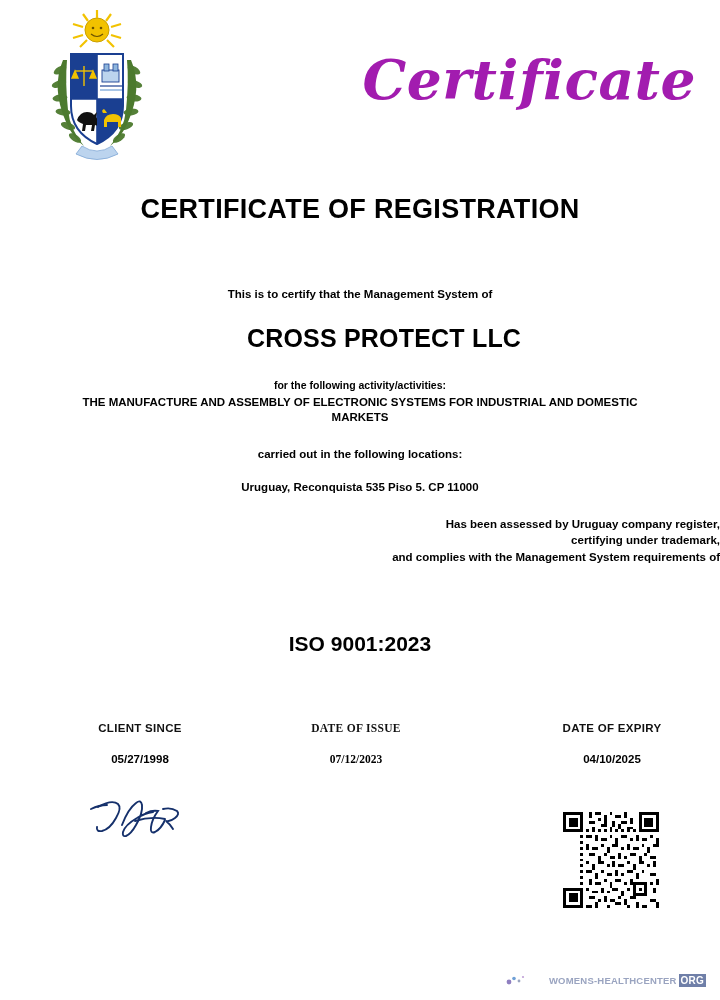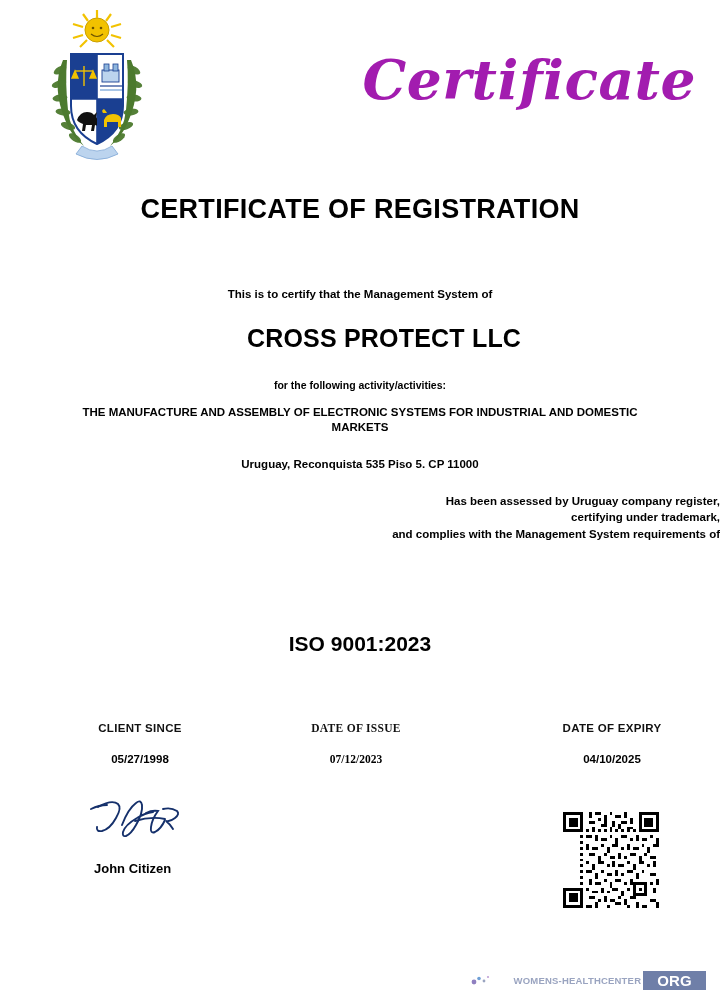--- a/index.html
+++ b/index.html
@@ -79,21 +79,21 @@
   .company {
     font-size: 25px;
     font-weight: bold;
     margin: 0 0 26px 0;
     letter-spacing: 0.2px;
     padding-left: 48px;
   }
   .line-activity-label {
     font-size: 10.5px;
     font-weight: bold;
-    margin: 0 0 14px 0;
+    margin: 0 0 4px 0;
   }
   .activity-text {
     font-size: 11.5px;
     font-weight: bold;
     line-height: 1.33;
     margin: 0 auto 22px auto;
     width: 600px;
   }
   .line-locations-label {
     font-size: 11.5px;
@@ -190,25 +190,25 @@
   }
   .wm-dots { width: 20px; height: 14px; margin-right: 3px; }
   .wm-text {
     font-size: 9.5px;
     font-weight: bold;
     color: #9aa4c0;
     letter-spacing: 0.2px;
     margin-left: 20px;
   }
   .wm-org {
-    font-size: 15px;
+    font-size: 10px;
     font-weight: bold;
     color: #ffffff;
     background: #6f7fa8;
-    padding: 1px 14px;
+    padding: 1px 2px;
     margin-left: 2px;
     letter-spacing: 0.2px;
   }
 </style>
 </head>
 <body>
 
 <div class="page">
 
   <div class="header">
@@ -293,20 +293,21 @@
     <div class="cert-word">Certificate</div>
   </div>
 
   <div class="main-title">CERTIFICATE OF REGISTRATION</div>
 
   <div class="body-block">
     <div class="line-certify">This is to certify that the Management System of</div>
     <div class="company">CROSS PROTECT LLC</div>
     <div class="line-activity-label">for the following activity/activities:</div>
     <div class="activity-text">THE MANUFACTURE AND ASSEMBLY OF ELECTRONIC SYSTEMS FOR INDUSTRIAL AND DOMESTIC MARKETS</div>
+    <div class="line-locations-label">carried out in the following locations:</div>
     <div class="location-text">Uruguay, Reconquista 535 Piso 5. CP 11000</div>
     <div class="assessed">
       <div>Has been assessed by Uruguay company register,</div>
       <div>certifying under trademark,</div>
       <div>and complies with the Management System requirements of</div>
     </div>
   </div>
 
   <div class="standard">ISO 9001:2023</div>
 
@@ -331,21 +332,20 @@
         <g fill="none" stroke="#15306b" stroke-width="1.9" stroke-linecap="round">
           <path d="M10 12 q14 -8 20 -3 q4 4 -2 14 q-6 11 -14 13 q-6 1 -5 -4"></path>
           <path d="M3 14 q8 -4 16 -4"></path>
           <path d="M34 30 q6 -16 14 -22 q5 -4 6 2 q1 8 -6 20 q-5 9 -10 11 q-4 1 -3 -4 q2 -7 14 -14 q8 -5 16 -6"></path>
           <path d="M58 18 q6 -3 12 -2 q-6 8 -7 16 q-1 7 4 5 q6 -3 10 -12"></path>
           <path d="M75 14 q8 -2 14 2 q3 3 -2 7 q-5 4 -9 3 q4 3 7 8"></path>
           <path d="M47 26 q16 -5 30 -2"></path>
         </g>
       </svg>
     </div>
-    <div class="sig-name">John Citizen</div>
   </div>
 
   <div class="qr">
     <svg viewBox="0 0 33 33" width="96" height="96" shape-rendering="crispEdges" xmlns="http://www.w3.org/2000/svg">
       <rect width="33" height="33" fill="#ffffff"></rect>
       <g fill="#000000">
 
         <rect x="0" y="0" width="7" height="1"></rect>
           <rect x="0" y="6" width="7" height="1"></rect>
         <rect x="0" y="0" width="1" height="7"></rect>

